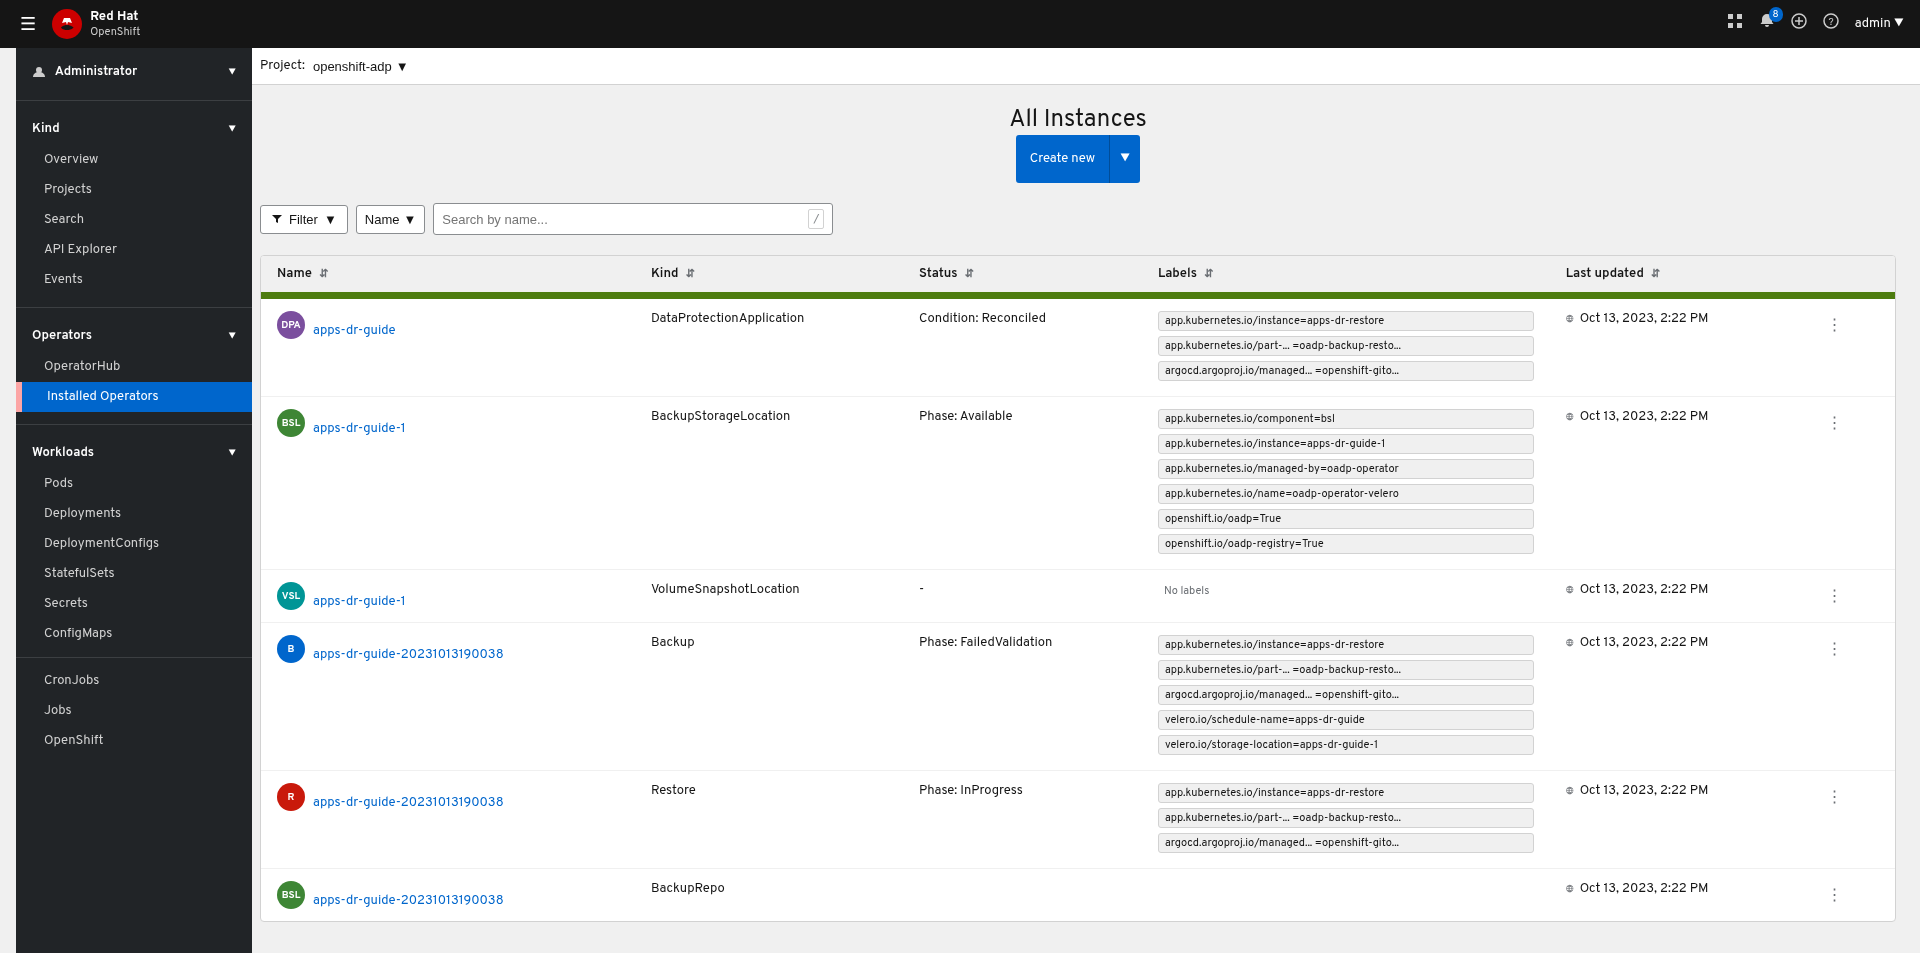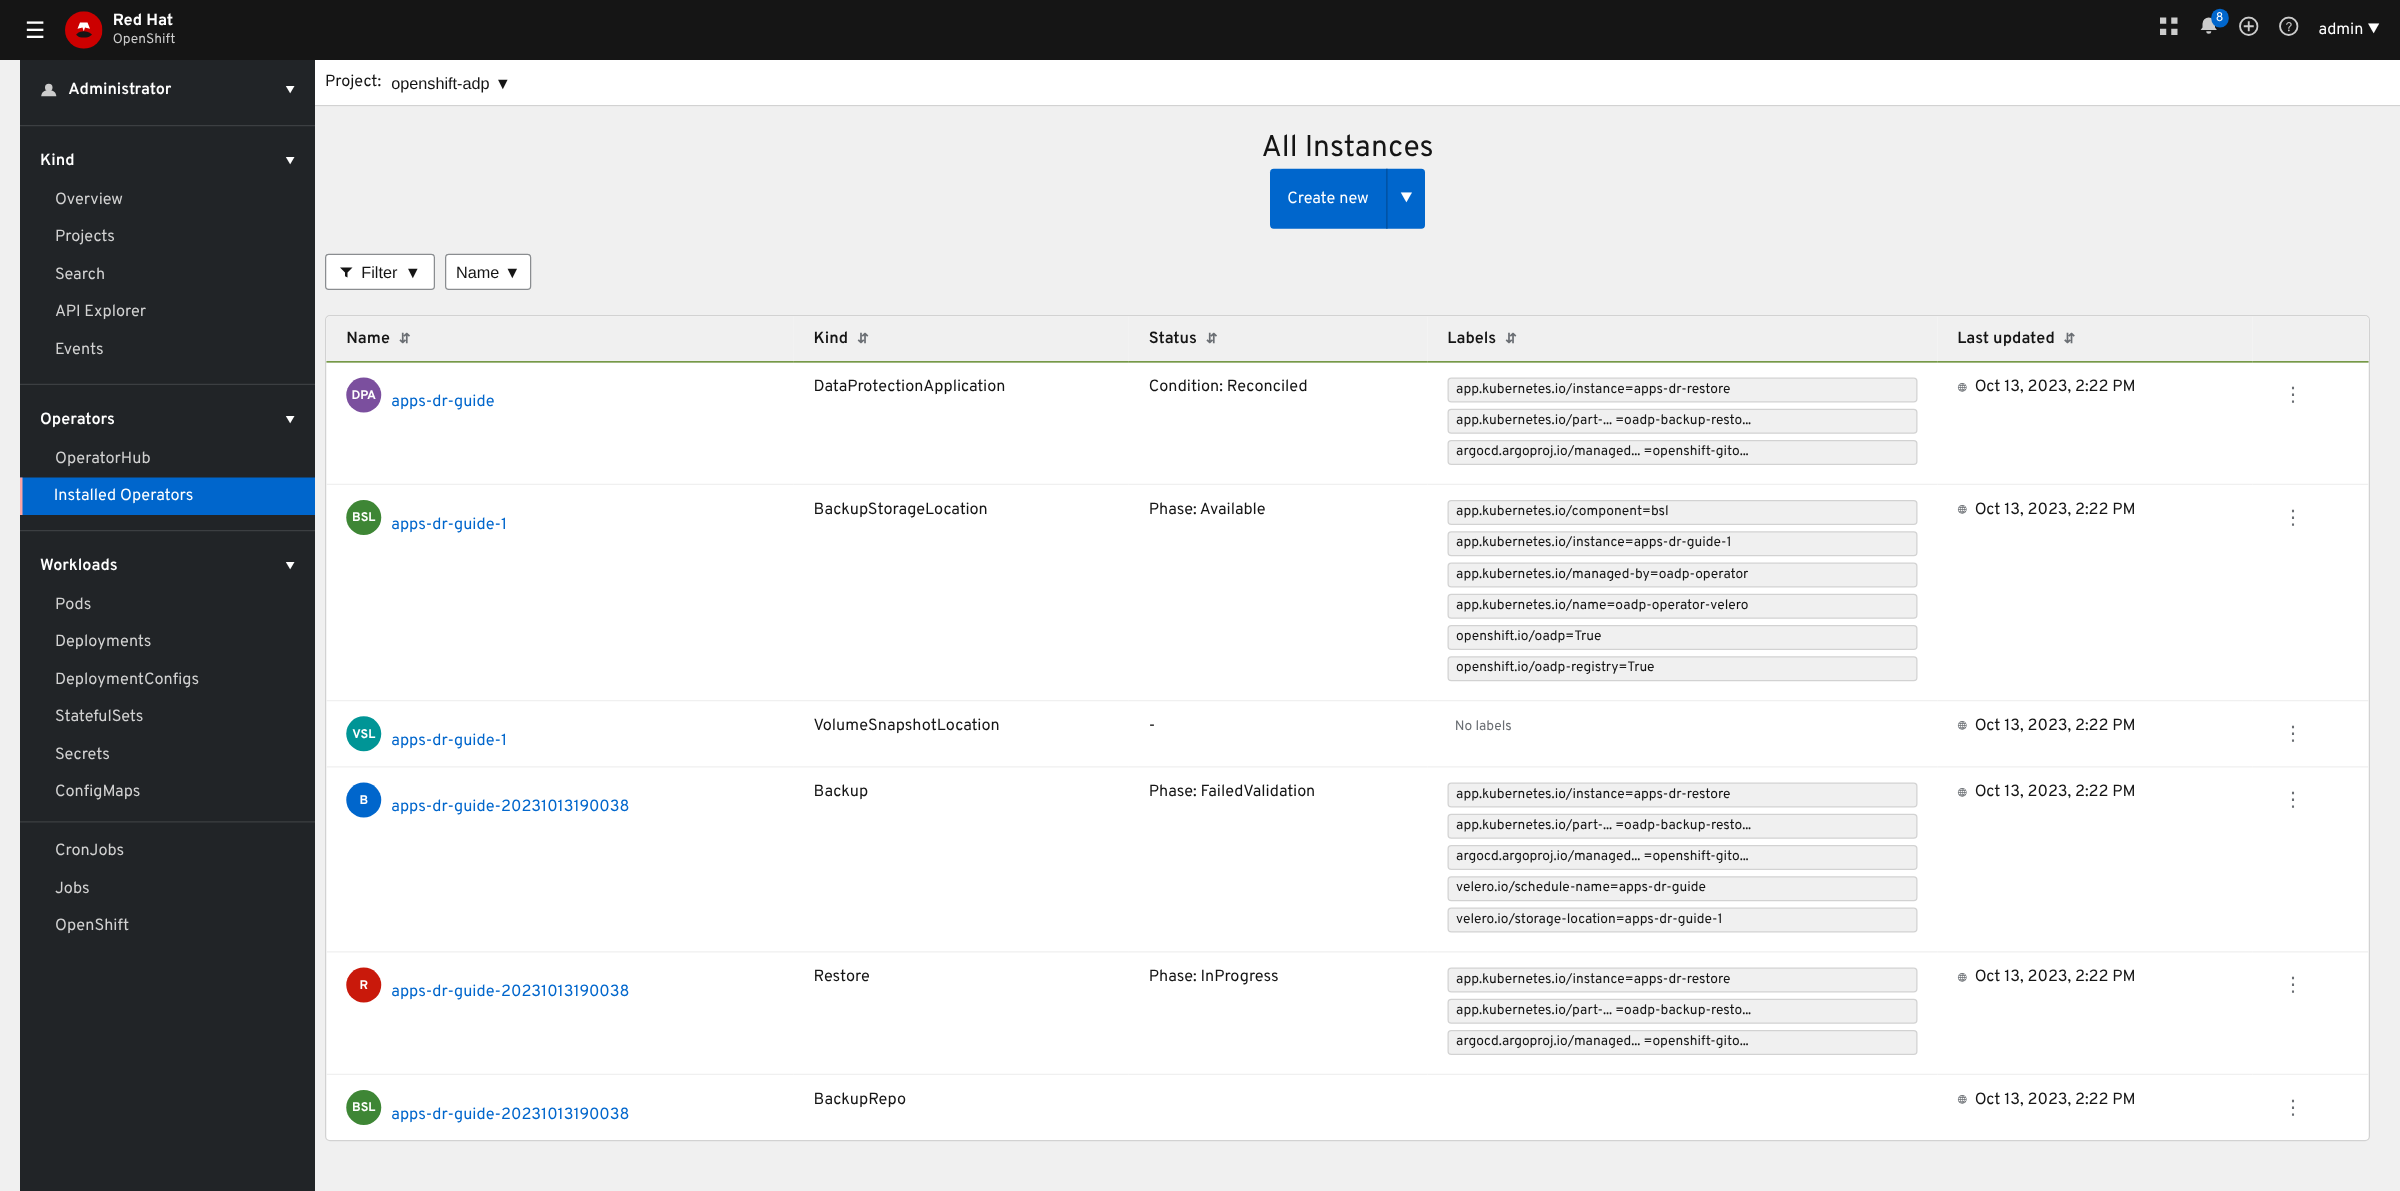--- a/index.html
+++ b/index.html
@@ -29,21 +29,21 @@
     }
     .sidebar-section { padding: 8px 0; }
     .sidebar-header {
       display: flex; align-items: center; justify-content: space-between;
       padding: 8px 16px; cursor: pointer; font-size: 13px; font-weight: 600; color: #fff;
     }
     .sidebar-item {
       display: flex; align-items: center; padding: 7px 16px 7px 28px;
       cursor: pointer; color: #d2d2d2; font-size: 13px;
     }
-    .sidebar-item.active { background: #06c; color: #fff; border-left: 2px solid #fca5a5; padding-left: 25px; }
+    .sidebar-item.active { background: #06c; color: #fff; border-left: 6px solid #fca5a5; padding-left: 25px; }
     .sidebar-divider { height: 1px; background: #3c3f42; margin: 4px 0; }
     .chevron { font-size: 10px; transition: transform 0.2s; }
 
     
     .main {
       margin-top: 48px; margin-left: 236px; padding: 0; background: #f0f0f0; min-height: calc(100vh - 48px);
     }
     .project-bar {
       background: #fff; border-bottom: 1px solid #d2d2d2; padding: 10px 24px;
       display: flex; align-items: center; gap: 8px;
@@ -79,21 +79,21 @@
       border-radius: 3px; padding: 0 8px; height: 32px; flex: 1; max-width: 400px;
     }
     .search-input { border: none; outline: none; font-size: 13px; width: 100%; color: #6a6e73; }
     .search-slash { color: #8a8d90; font-size: 12px; border: 1px solid #d2d2d2; border-radius: 2px; padding: 1px 4px; }
 
     
     .table-wrap { background: #fff; border: 1px solid #d2d2d2; border-radius: 4px; overflow: hidden; }
     .table { width: 100%; border-collapse: collapse; }
     .table th {
       background: #f0f0f0; padding: 10px 16px; text-align: left; font-size: 13px; font-weight: 600;
-      border-bottom: 1px solid #4d7c0f; white-space: nowrap;
+      border-bottom: 7px solid #4d7c0f; white-space: nowrap;
     }
     .table th .sort-icon { color: #6a6e73; margin-left: 4px; font-size: 11px; }
     .table td { padding: 12px 16px; font-size: 13px; border-bottom: 1px solid #f0f0f0; vertical-align: top; }
     .table tr:last-child td { border-bottom: none; }
 
     .kind-badge {
       display: inline-flex; align-items: center; justify-content: center;
       width: 28px; height: 28px; border-radius: 50%; font-size: 10px; font-weight: 700; color: #fff; margin-right: 8px;
       flex-shrink: 0;
     }
@@ -280,20 +280,24 @@
         <svg width="12" height="12" viewBox="0 0 12 12" fill="#151515">
             <path d="M1 2h10L7 6v4l-2-1V6Z"></path>
           </svg>
         <span>Filter</span>
         <span>▼</span>
       </button>
       <button class="name-btn">
         <span>Name</span>
         <span>▼</span>
       </button>
+      <div class="search-input-wrap">
+        <input class="search-input" type="text" placeholder="Search by name..." style="">
+        <span class="search-slash">/</span>
+      </div>
     </div>
 
     <div class="table-wrap">
       <table class="table">
         <thead>
           <tr>
             <th>
               <span>Name</span>
               <span class="sort-icon">⇵</span>
             </th>

